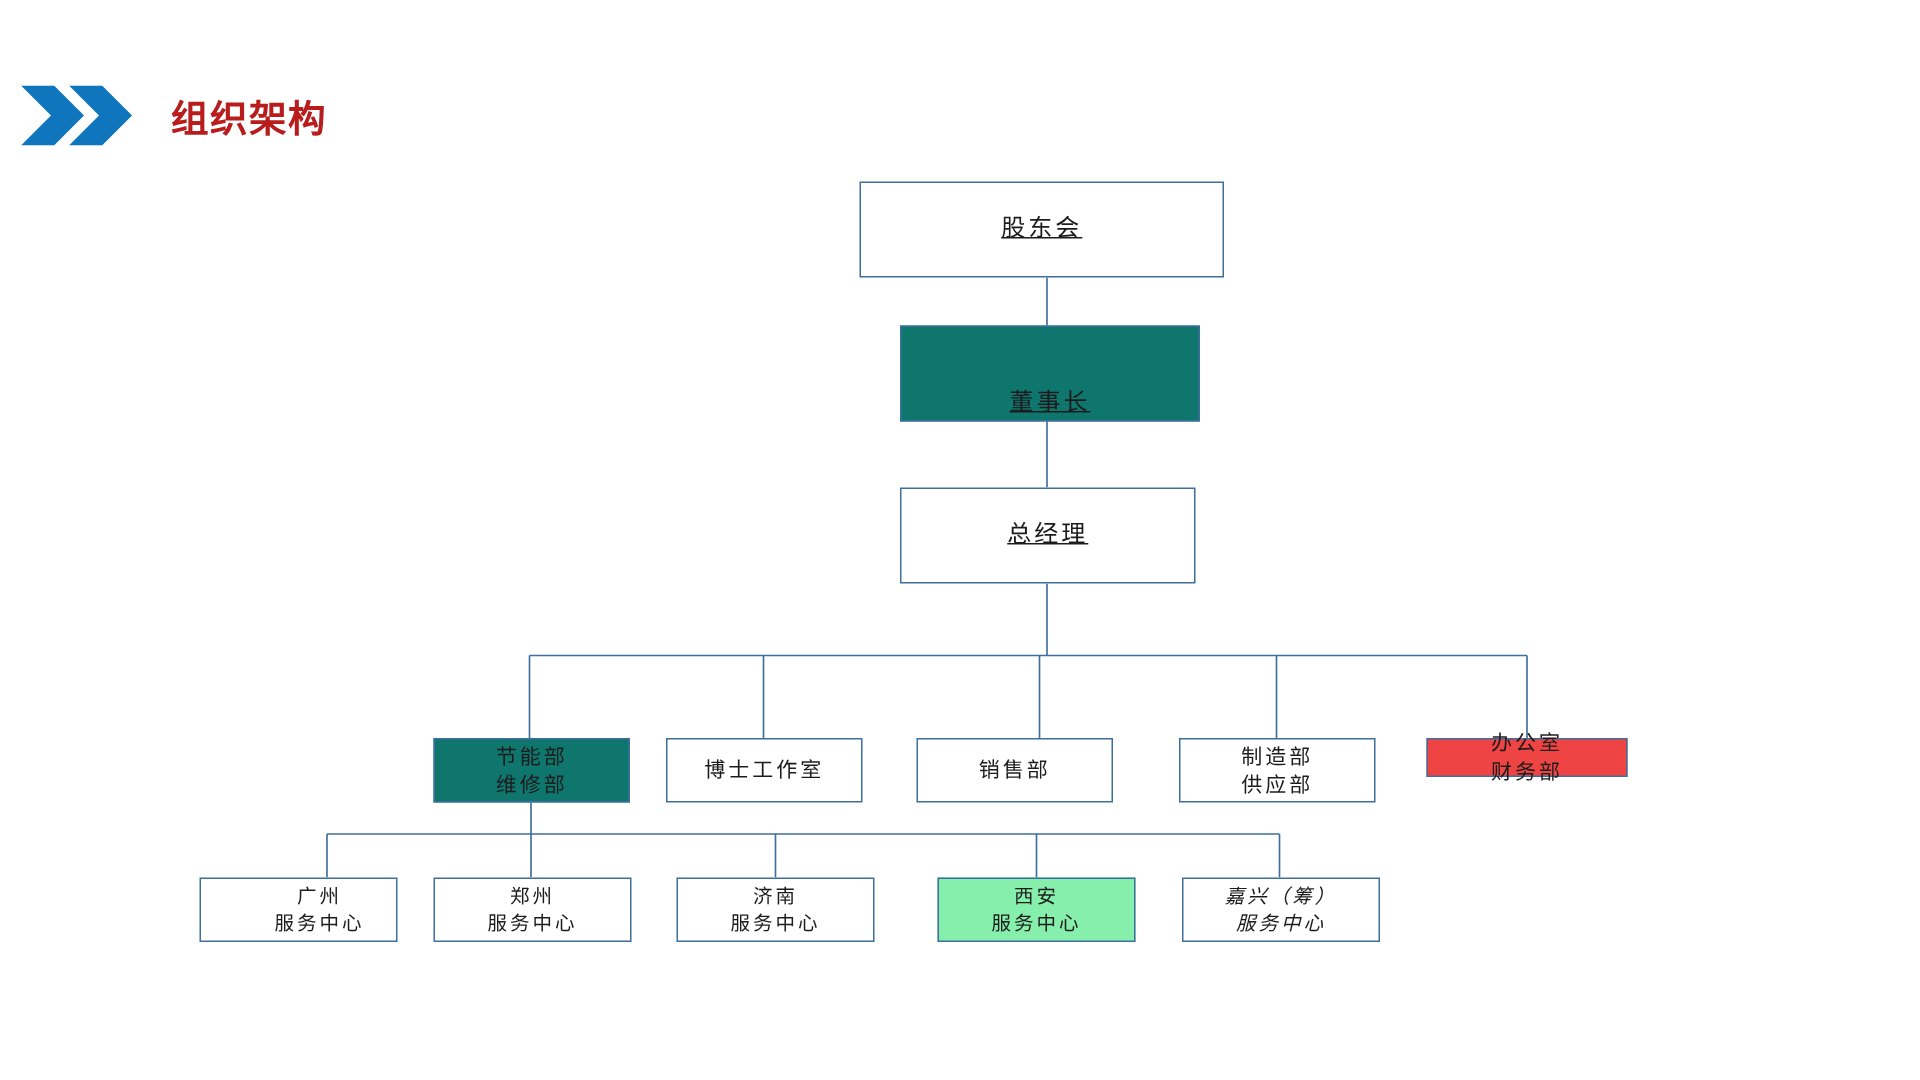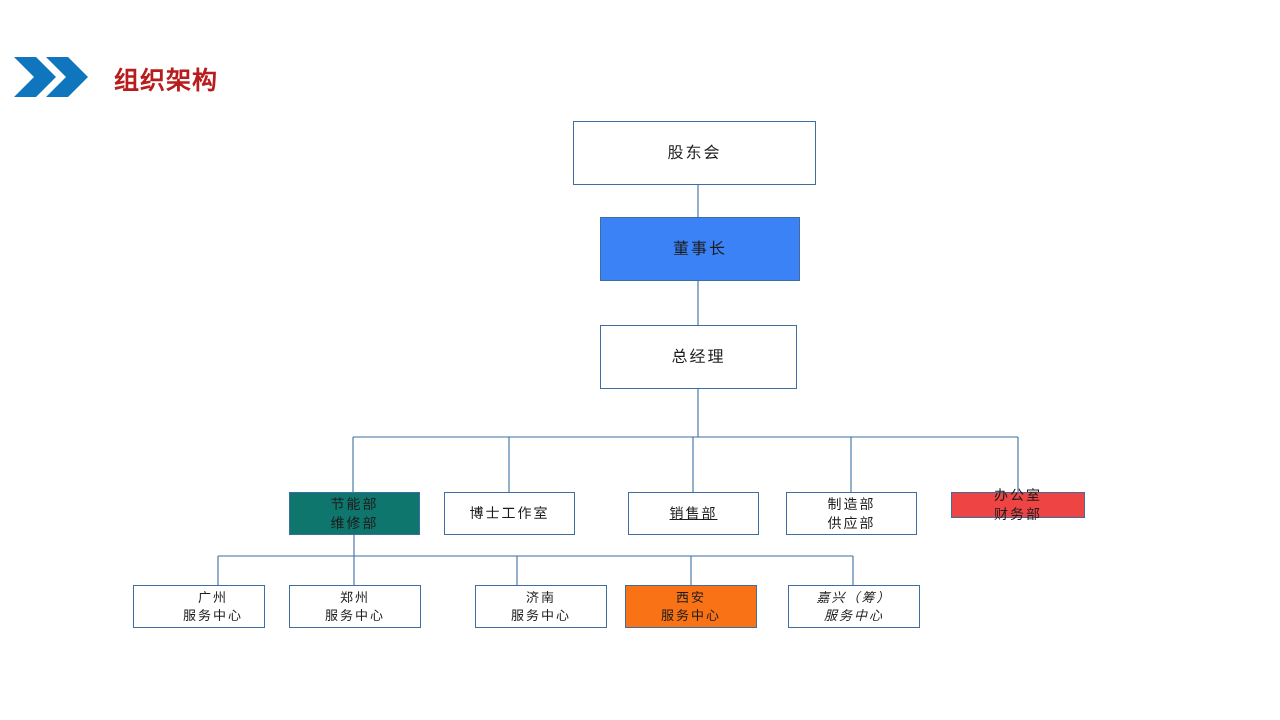--- a/index.html
+++ b/index.html
@@ -75,21 +75,21 @@
     z-index: 2;
   }
   .node .line-1,
   .node .line-2 {
     display: block;
     white-space: nowrap;
     letter-spacing: 2px;
   }
 
   
-  .lvl-top .line-1 { font-size: 16px; line-height: 22px; }
+  .lvl-top .line-1 { font-size: 16px; line-height: 22px; text-decoration: underline; }
 
   
   .lvl-dept .line-1,
   .lvl-dept .line-2 { font-size: 14px; line-height: 19px; }
 
   
   .lvl-center .line-1,
   .lvl-center .line-2 { font-size: 13px; line-height: 18px; }
 </style>
 </head>
@@ -123,57 +123,57 @@
       <line x1="354" y1="556" x2="354" y2="585" stroke="#3d6e9e" stroke-width="1.1"></line>
       <line x1="517" y1="556" x2="517" y2="585" stroke="#3d6e9e" stroke-width="1.1"></line>
       <line x1="691" y1="556" x2="691" y2="585" stroke="#3d6e9e" stroke-width="1.1"></line>
       <line x1="853" y1="556" x2="853" y2="585" stroke="#3d6e9e" stroke-width="1.1"></line>
     </svg>
 
   <div id="node-layer">
       <div class="node lvl-top" style="left: 573px; top: 121px; width: 243px; height: 64px; border-color: rgb(61, 110, 158); background: rgb(255, 255, 255);">
         <span class="line-1">股东会</span>
       </div>
-      <div class="node lvl-top" style="left: 600px; top: 217px; width: 200px; height: 64px; border-color: rgb(61, 110, 158); background: #3b82f6;">
+      <div class="node lvl-top" style="left: 600px; top: 217px; width: 200px; height: 64px; border-color: rgb(61, 110, 158); background: #0f766e; justify-content: flex-end;">
         <span class="line-1">董事长</span>
       </div>
       <div class="node lvl-top" style="left: 600px; top: 325px; width: 197px; height: 64px; border-color: rgb(61, 110, 158); background: rgb(255, 255, 255);">
         <span class="line-1">总经理</span>
       </div>
       <div class="node lvl-dept" style="left: 289px; top: 492px; width: 131px; height: 43px; border-color: rgb(61, 110, 158); background: #0f766e;">
         <span class="line-1">节能部</span>
         <span class="line-2">维修部</span>
       </div>
       <div class="node lvl-dept" style="left: 444px; top: 492px; width: 131px; height: 43px; border-color: rgb(61, 110, 158); background: rgb(255, 255, 255);">
         <span class="line-1">博士工作室</span>
       </div>
-      <div class="node lvl-dept" style="left: 628px; top: 492px; width: 131px; height: 43px; border-color: rgb(61, 110, 158); background: rgb(255, 255, 255); text-decoration: underline;">
+      <div class="node lvl-dept" style="left: 611px; top: 492px; width: 131px; height: 43px; border-color: rgb(61, 110, 158); background: rgb(255, 255, 255);">
         <span class="line-1">销售部</span>
       </div>
       <div class="node lvl-dept" style="left: 786px; top: 492px; width: 131px; height: 43px; border-color: rgb(61, 110, 158); background: rgb(255, 255, 255);">
         <span class="line-1">制造部</span>
         <span class="line-2">供应部</span>
       </div>
       <div class="node lvl-dept" style="left: 951px; top: 492px; width: 134px; height: 26px; border-color: rgb(61, 110, 158); background: #ef4444;">
         <span class="line-1">办公室</span>
         <span class="line-2">财务部</span>
       </div>
       <div class="node lvl-center" style="left: 133px; top: 585px; width: 132px; height: 43px; border-color: rgb(61, 110, 158); background: rgb(255, 255, 255); padding-left: 28px;">
         <span class="line-1">广州</span>
         <span class="line-2">服务中心</span>
       </div>
       <div class="node lvl-center" style="left: 289px; top: 585px; width: 132px; height: 43px; border-color: rgb(61, 110, 158); background: rgb(255, 255, 255);">
         <span class="line-1">郑州</span>
         <span class="line-2">服务中心</span>
       </div>
-      <div class="node lvl-center" style="left: 451px; top: 585px; width: 132px; height: 43px; border-color: rgb(61, 110, 158); background: rgb(255, 255, 255); margin-left: 24px;">
+      <div class="node lvl-center" style="left: 451px; top: 585px; width: 132px; height: 43px; border-color: rgb(61, 110, 158); background: rgb(255, 255, 255);">
         <span class="line-1">济南</span>
         <span class="line-2">服务中心</span>
       </div>
-      <div class="node lvl-center" style="left: 625px; top: 585px; width: 132px; height: 43px; border-color: rgb(61, 110, 158); background: #f97316;">
+      <div class="node lvl-center" style="left: 625px; top: 585px; width: 132px; height: 43px; border-color: rgb(61, 110, 158); background: #86efac;">
         <span class="line-1">西安</span>
         <span class="line-2">服务中心</span>
       </div>
       <div class="node lvl-center" style="left: 788px; top: 585px; width: 132px; height: 43px; border-color: rgb(61, 110, 158); background: rgb(255, 255, 255); font-style: italic;">
         <span class="line-1">嘉兴（筹）</span>
         <span class="line-2">服务中心</span>
       </div>
     </div>
 </div>
 

